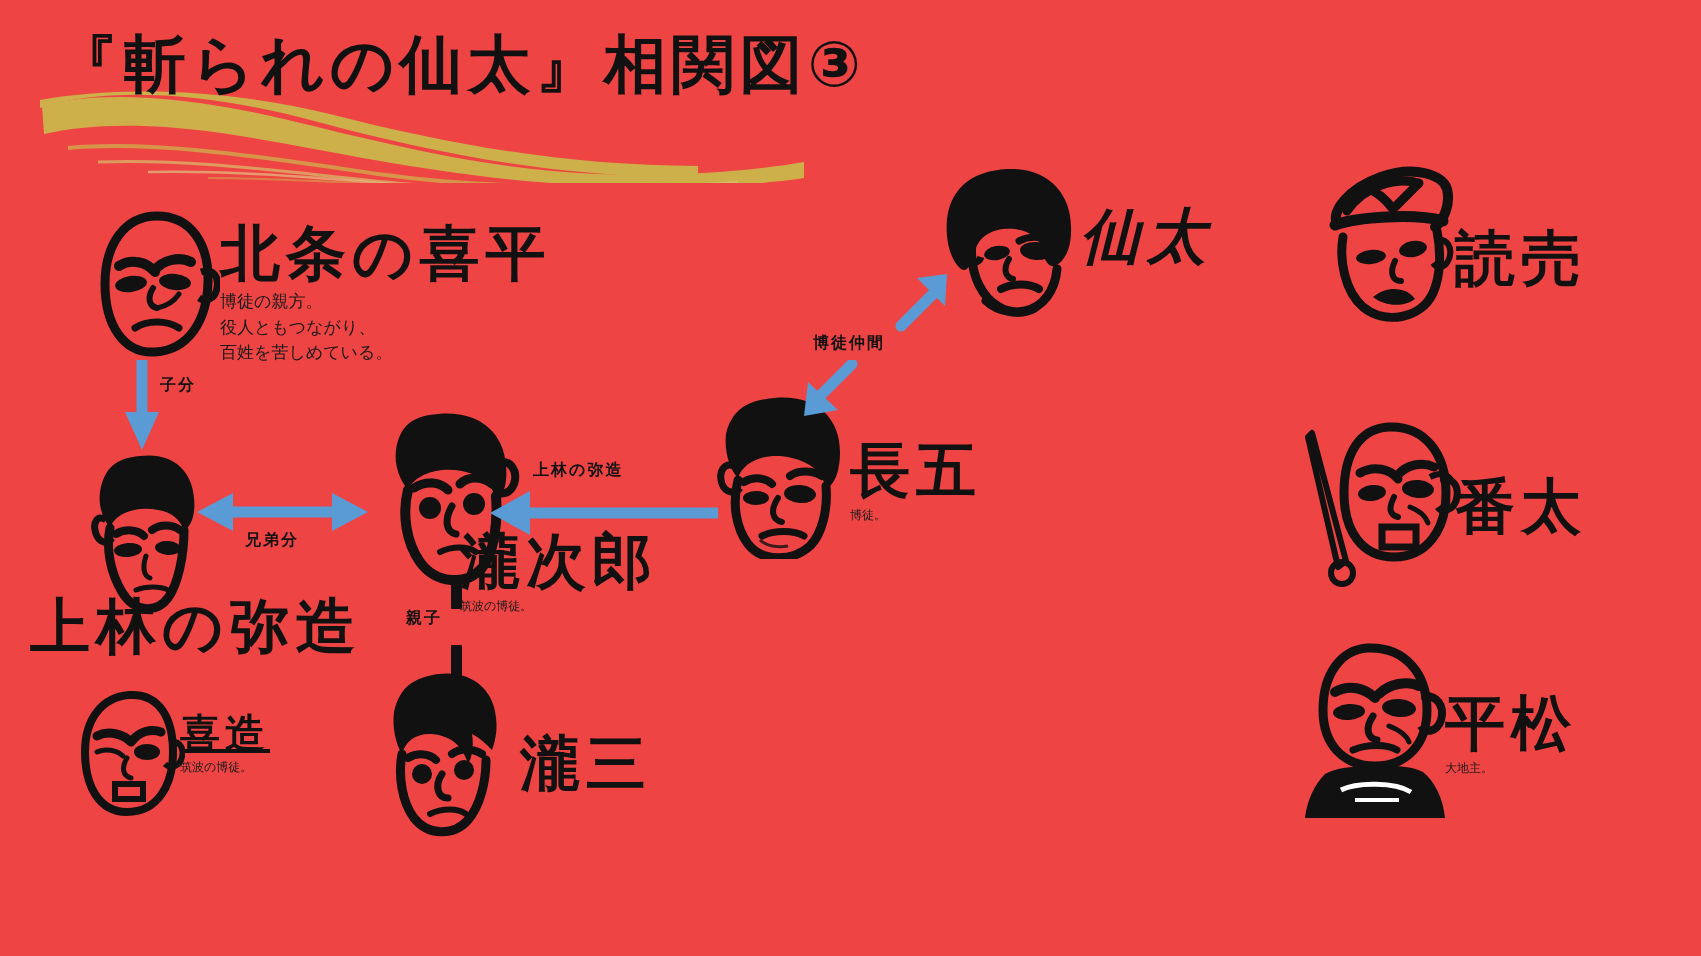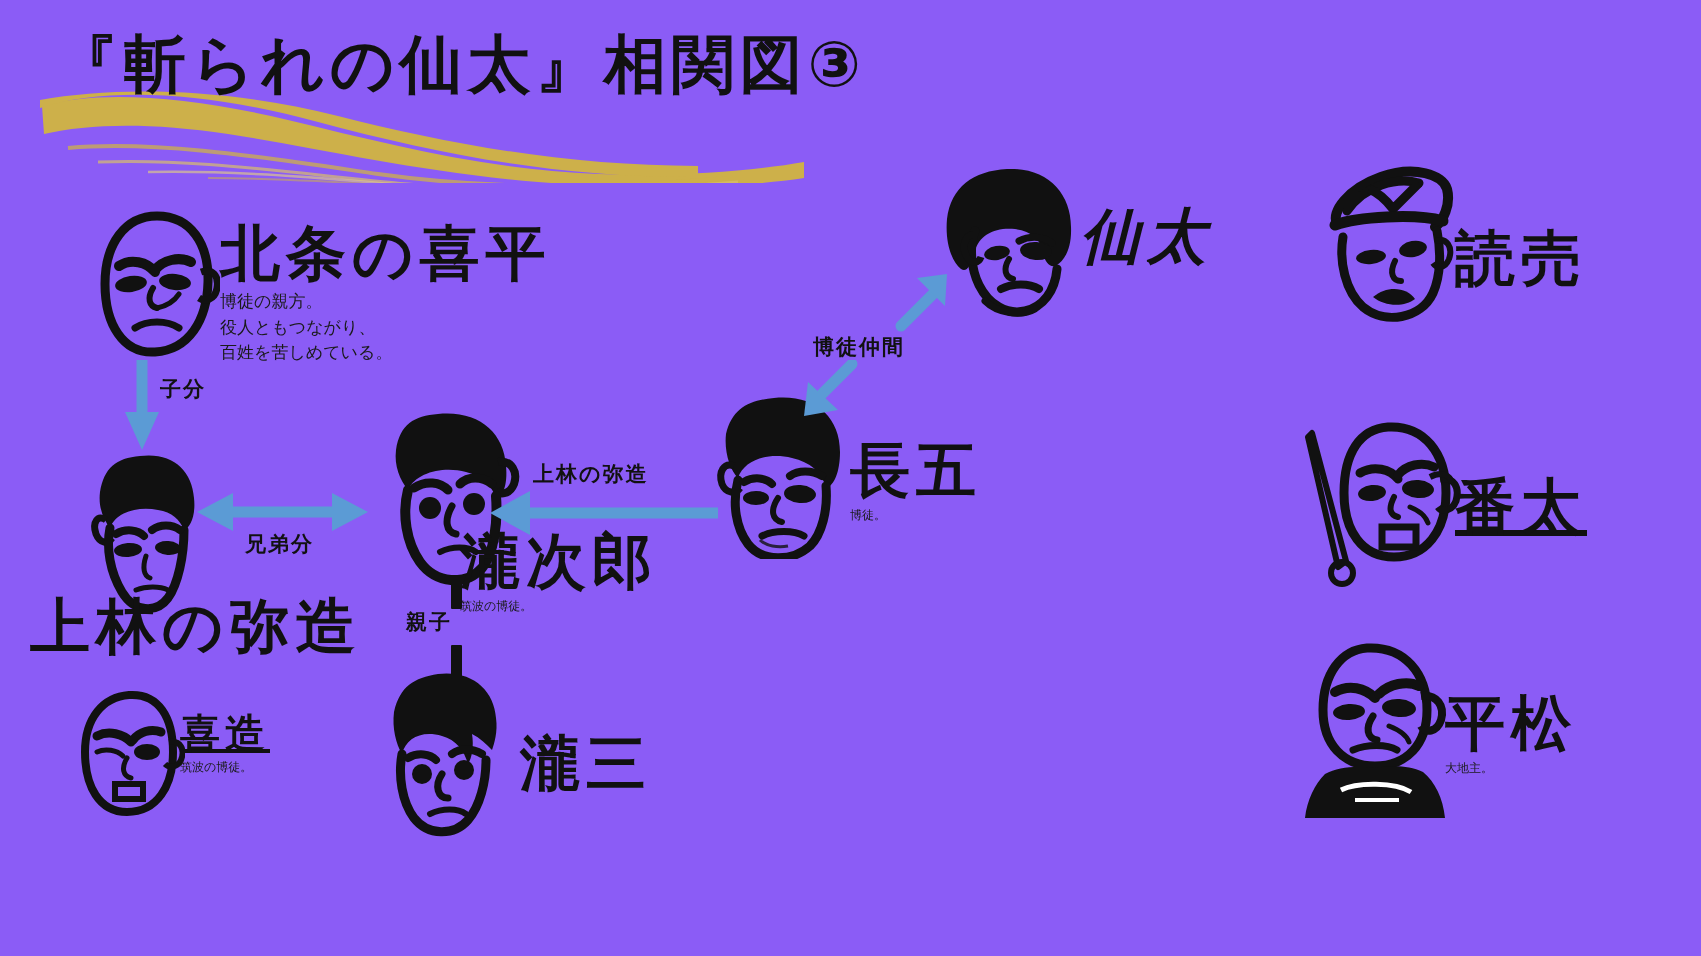--- a/index.html
+++ b/index.html
@@ -4,21 +4,21 @@
 <style>
   html,body{margin:0;padding:0;background:#fff;}
   body{
     font-family:"Liberation Sans","DejaVu Sans",sans-serif;
     color:#111;
   }
   #stage{
     position:relative;
     width:1701px;
     height:956px;
-    background:#8b5cf6;
+    background:#ef4444;
     overflow:hidden;
   }
   
   #brush{
     position:absolute;
     left:38px; top:78px;
     width:770px; height:105px;
     pointer-events:none;
   }
   #title{
@@ -52,21 +52,21 @@
     color:#1a1a1a;
     white-space:pre-line;
     margin-top:4px;
   }
   .pdesc.tiny{font-size:12px;}
   
   .rel{
     position:absolute;
     font-family:"DejaVu Sans","Liberation Sans",sans-serif;
     font-weight:700;
-    font-size:21px;
+    font-size:16px;
     letter-spacing:2px;
     color:#111;
     white-space:nowrap;
   }
   
   .conn{position:absolute;}
   .dashseg{
     position:absolute;
     background:#111;
     width:11px;
@@ -208,21 +208,21 @@
       <path d="M150,64 C164,62 170,72 166,86 C162,96 152,98 148,92" fill="none" stroke="#111" stroke-width="7"></path>
       <path d="M140,62 C152,56 160,60 162,68" fill="none" stroke="#111" stroke-width="6"></path>
       <path d="M70,58 C84,50 100,54 108,64" stroke="#111" stroke-width="9" fill="none" stroke-linecap="round"></path>
       <path d="M144,52 C132,46 116,50 108,60" stroke="#111" stroke-width="9" fill="none" stroke-linecap="round"></path>
       <ellipse cx="82" cy="78" rx="14" ry="8" fill="#111" transform="rotate(-6 82 78)"></ellipse>
       <ellipse cx="128" cy="74" rx="16" ry="9" fill="#111" transform="rotate(4 128 74)"></ellipse>
       <path d="M104,82 C98,94 100,100 108,102" stroke="#111" stroke-width="6" fill="none" stroke-linecap="round"></path>
       <path d="M120,92 C130,96 136,102 138,108" stroke="#111" stroke-width="5" fill="none" stroke-linecap="round"></path>
       <rect x="92" y="112" width="34" height="20" fill="none" stroke="#111" stroke-width="7"></rect>
     </svg>
-    <div class="nameblock" style="left:165px; top:60px;text-decoration:underline;">
+    <div class="nameblock" style="left:165px; top:60px;">
       <div class="pname big">番太</div>
     </div>
   </div>
 
   <div class="person" style="left:75px; top:690px; width:300px; height:140px;">
     <svg class="face" width="110" height="130" viewBox="0 0 110 130" xmlns="http://www.w3.org/2000/svg">
       <path d="M54,5 C84,3 98,28 98,62 C98,96 82,122 52,122 C24,122 10,96 10,62 C10,28 28,7 54,5 Z" fill="none" stroke="#111" stroke-width="8" stroke-linecap="round"></path>
       <path d="M94,52 C106,50 110,60 106,70 C102,78 94,78 90,74" fill="none" stroke="#111" stroke-width="6"></path>
       <path d="M22,46 C34,40 48,44 56,52" stroke="#111" stroke-width="9" fill="none" stroke-linecap="round"></path>
       <path d="M86,42 C76,38 64,42 58,50" stroke="#111" stroke-width="9" fill="none" stroke-linecap="round"></path>

